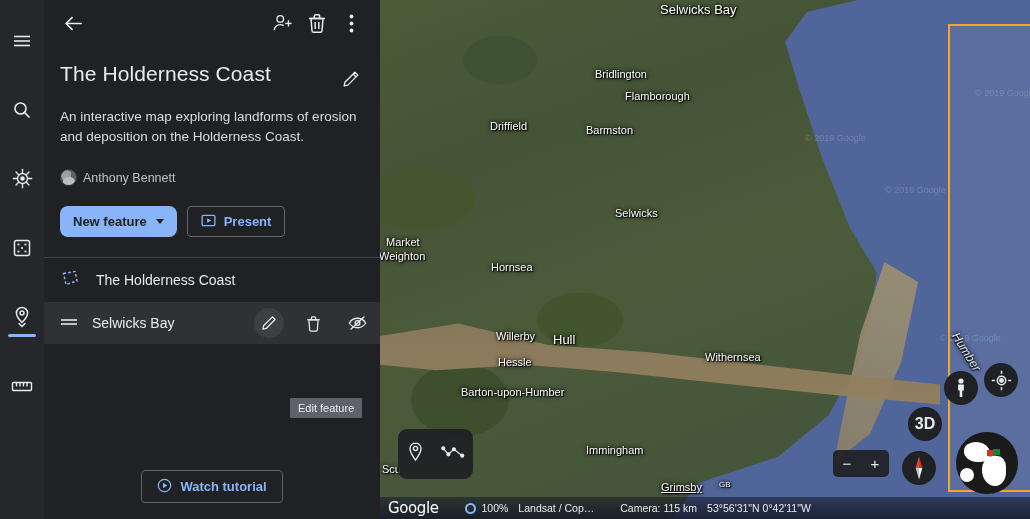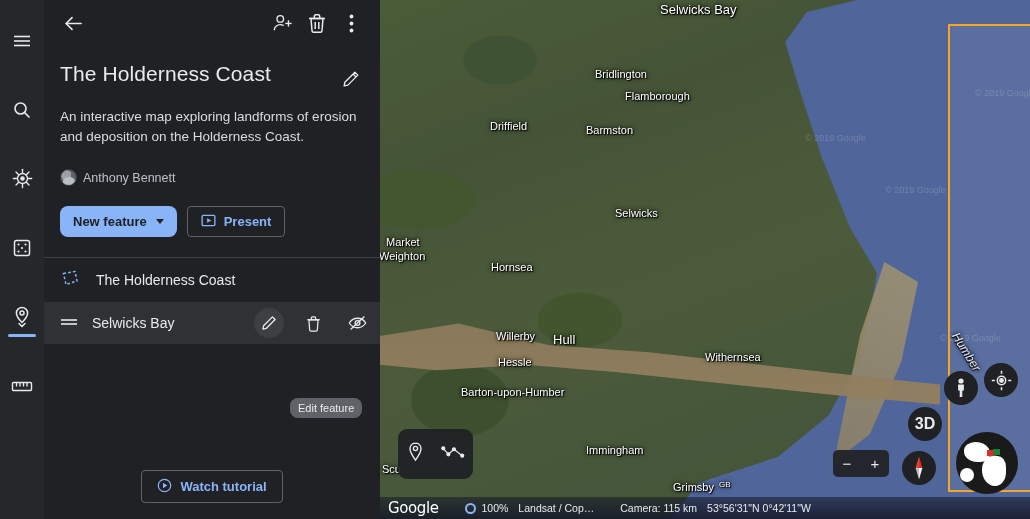--- a/index.html
+++ b/index.html
@@ -52,21 +52,21 @@
   .layer-row{ height:44px; display:flex; align-items:center; padding:0 16px; gap:16px; }
   .layer-row .label{ color:#e8eaed; font-size:14px; }
   .feature-row{ height:42px; display:flex; align-items:center; padding:0 8px 0 16px;
     gap:14px; background:#303134; }
   .feature-row .label{ color:#e8eaed; font-size:14px; flex:1; }
   .round-hover{ width:30px; height:30px; border-radius:50%; background:#3c4043;
     display:flex; align-items:center; justify-content:center; }
   .plain30{ width:30px; height:30px; display:flex; align-items:center; justify-content:center; }
 
   .tooltip{ position:absolute; left:246px; top:398px; background:#5f6368; color:#e8eaed;
-    font-size:11px; padding:4px 8px; border-radius:8px; }
+    font-size:11px; padding:4px 8px; border-radius:1px; }
 
   .tutorial-wrap{ position:absolute; left:0; right:0; top:470px; display:flex; justify-content:center; }
   .btn-tutorial{ border:1px solid #5f6368; border-radius:4px; height:33px; padding:0 15px;
     display:flex; align-items:center; gap:8px; color:#8ab4f8; font-size:13px; font-weight:bold; }
 
   
   .map{ position:relative; width:650px; height:519px; flex:0 0 650px; overflow:hidden;
         background:#4c6299; }
   .land{ position:absolute; inset:0;
     background:
@@ -353,21 +353,21 @@
         <div class="maplabel" style="left: 235px; top: 207px;">Selwicks</div>
         <div class="maplabel" style="left: 6px; top: 236px;">Market</div>
         <div class="maplabel" style="left: -1px; top: 250px;">Weighton</div>
         <div class="maplabel" style="left: 111px; top: 261px;">Hornsea</div>
         <div class="maplabel big" style="left: 173px; top: 320px; margin-top: 12px;">Hull</div>
         <div class="maplabel" style="left: 116px; top: 330px;">Willerby</div>
         <div class="maplabel" style="left: 118px; top: 356px;">Hessle</div>
         <div class="maplabel" style="left: 325px; top: 351px;">Withernsea</div>
         <div class="maplabel" style="left: 81px; top: 386px;">Barton-upon-Humber</div>
         <div class="maplabel" style="left: 206px; top: 444px;">Immingham</div>
-        <div class="maplabel" style="left: 293px; top: 481px;">Grimsby</div>
+        <div class="maplabel" style="left: 281px; top: 481px; text-decoration: underline;">Grimsby</div>
         <div class="maplabel" style="font-size: 8px; left: 339px; top: 480px;">GB</div>
         <div class="maplabel" style="left: 2px; top: 463px;">Scu</div>
         <div class="maplabel wm" style="left: 595px; top: 88px;">© 2019 Google</div>
         <div class="maplabel wm" style="left: 425px; top: 133px;">© 2019 Google</div>
         <div class="maplabel wm" style="left: 505px; top: 185px;">© 2019 Google</div>
         <div class="maplabel wm" style="left: 560px; top: 333px;">© 2019 Google</div>
       </div>
     <div class="maplabel river" style="left:581px; top:330px;">Humber</div>
 
     <div class="tools">

